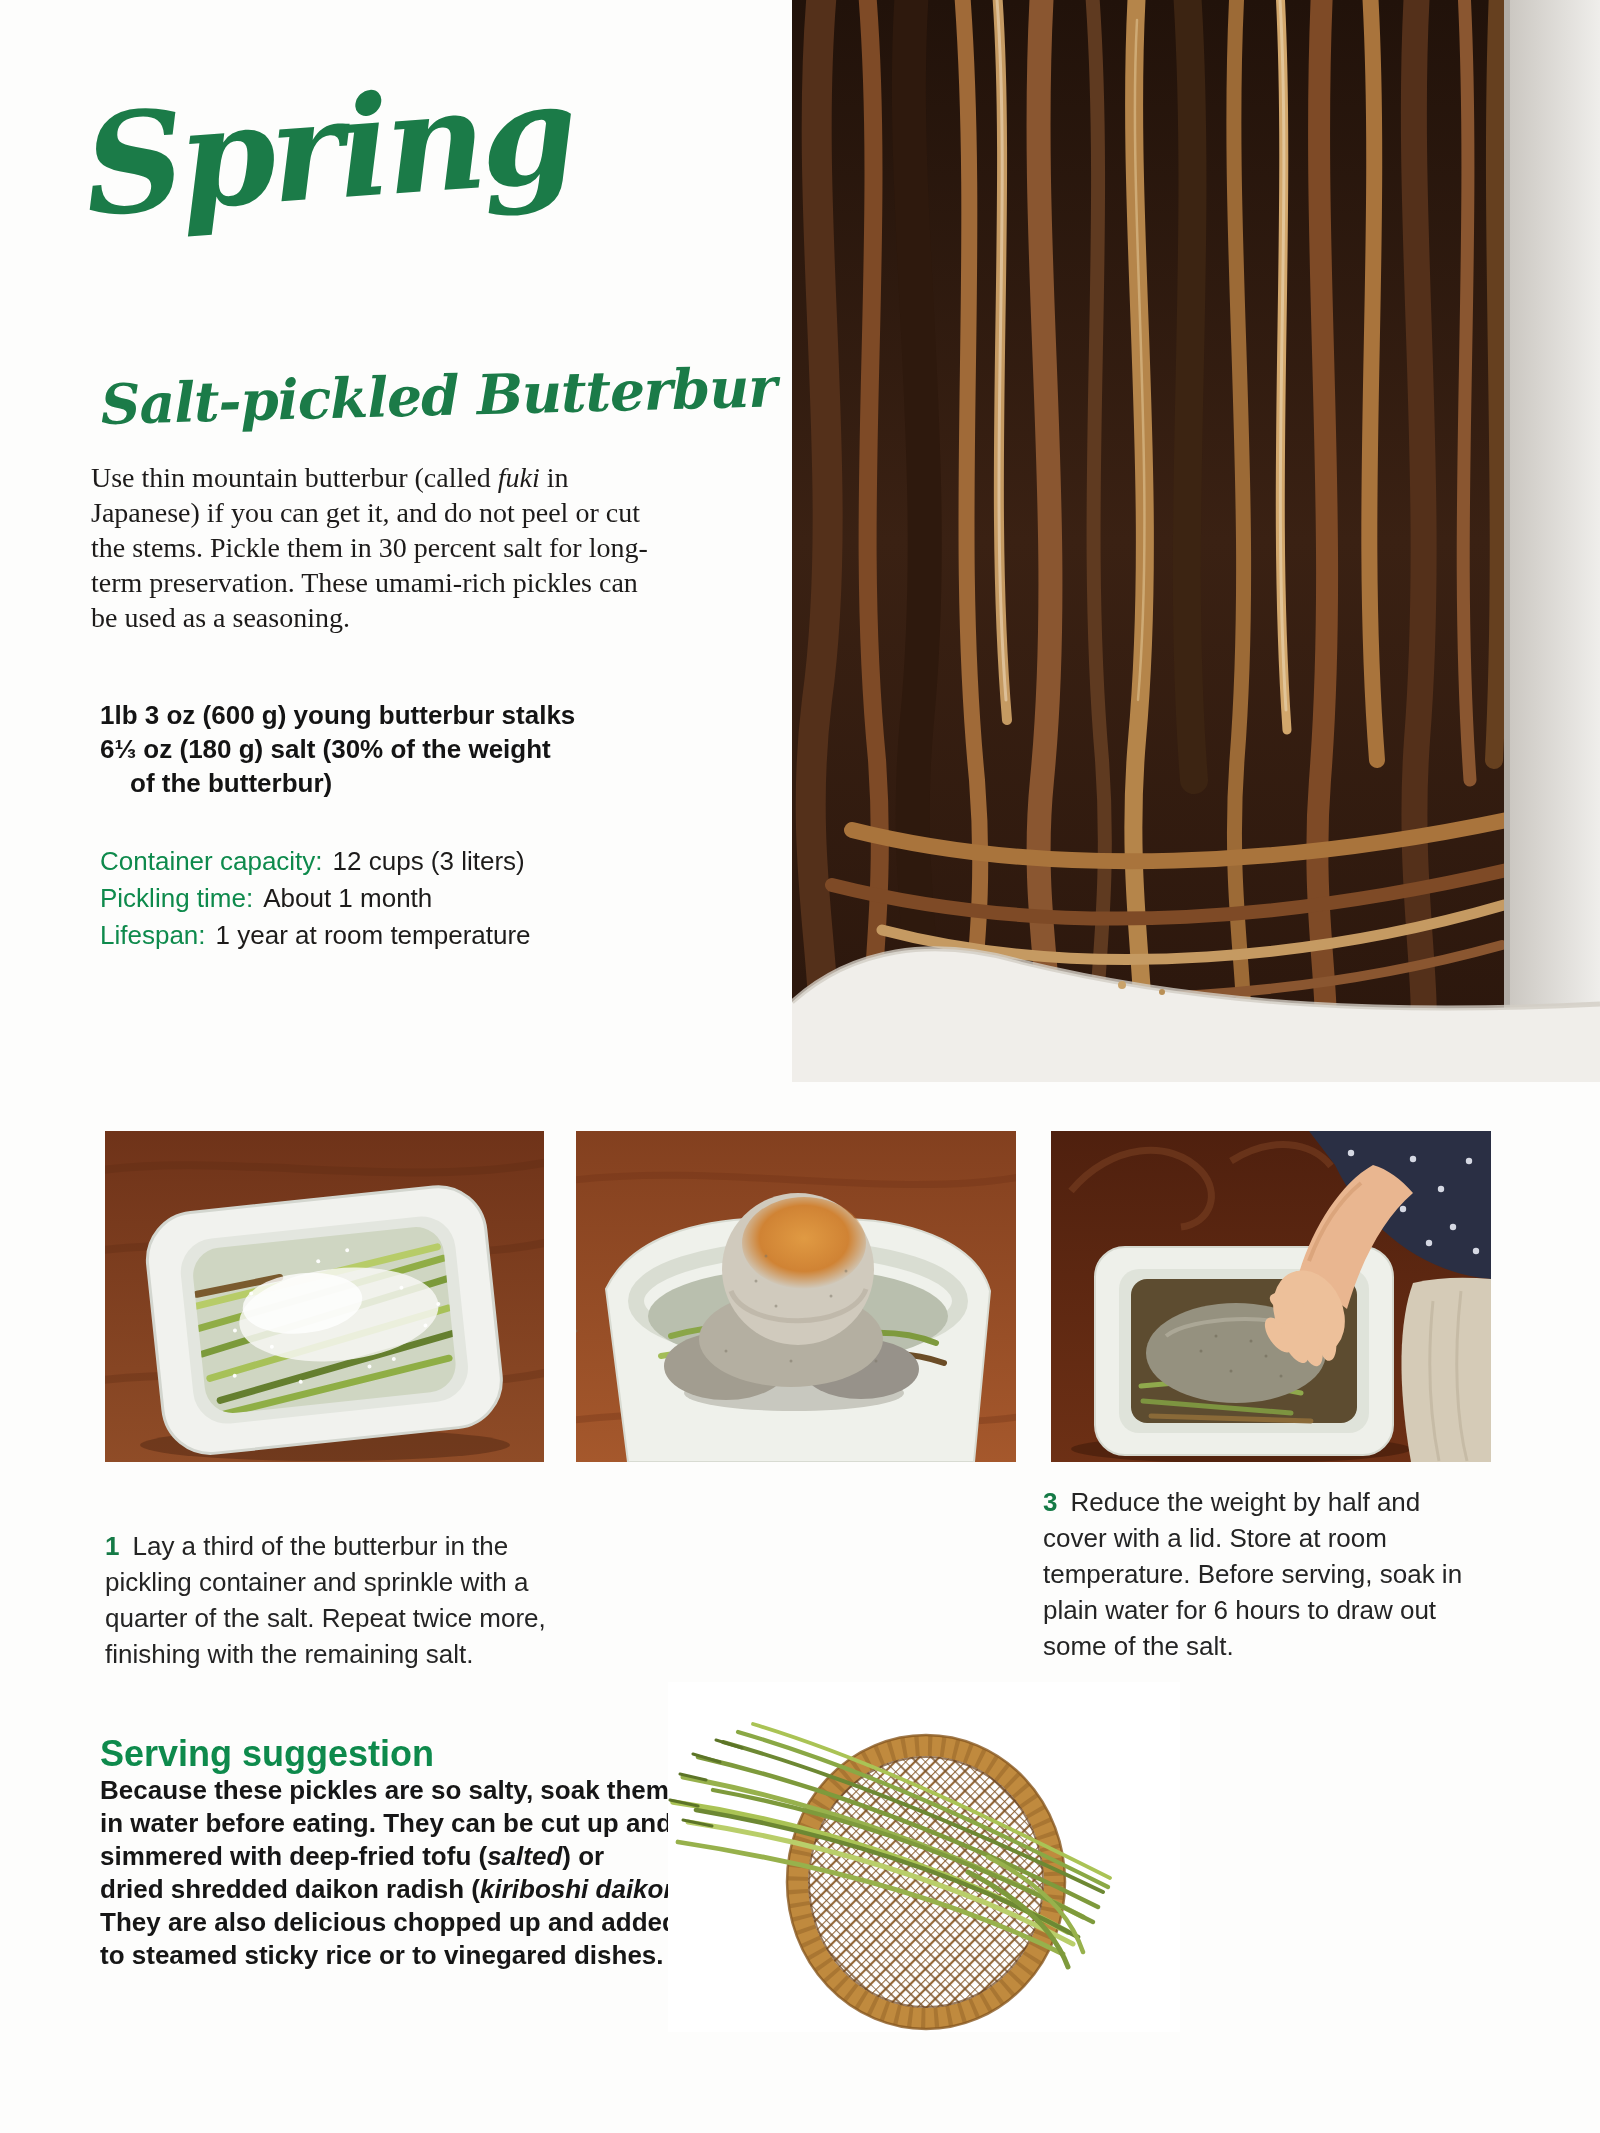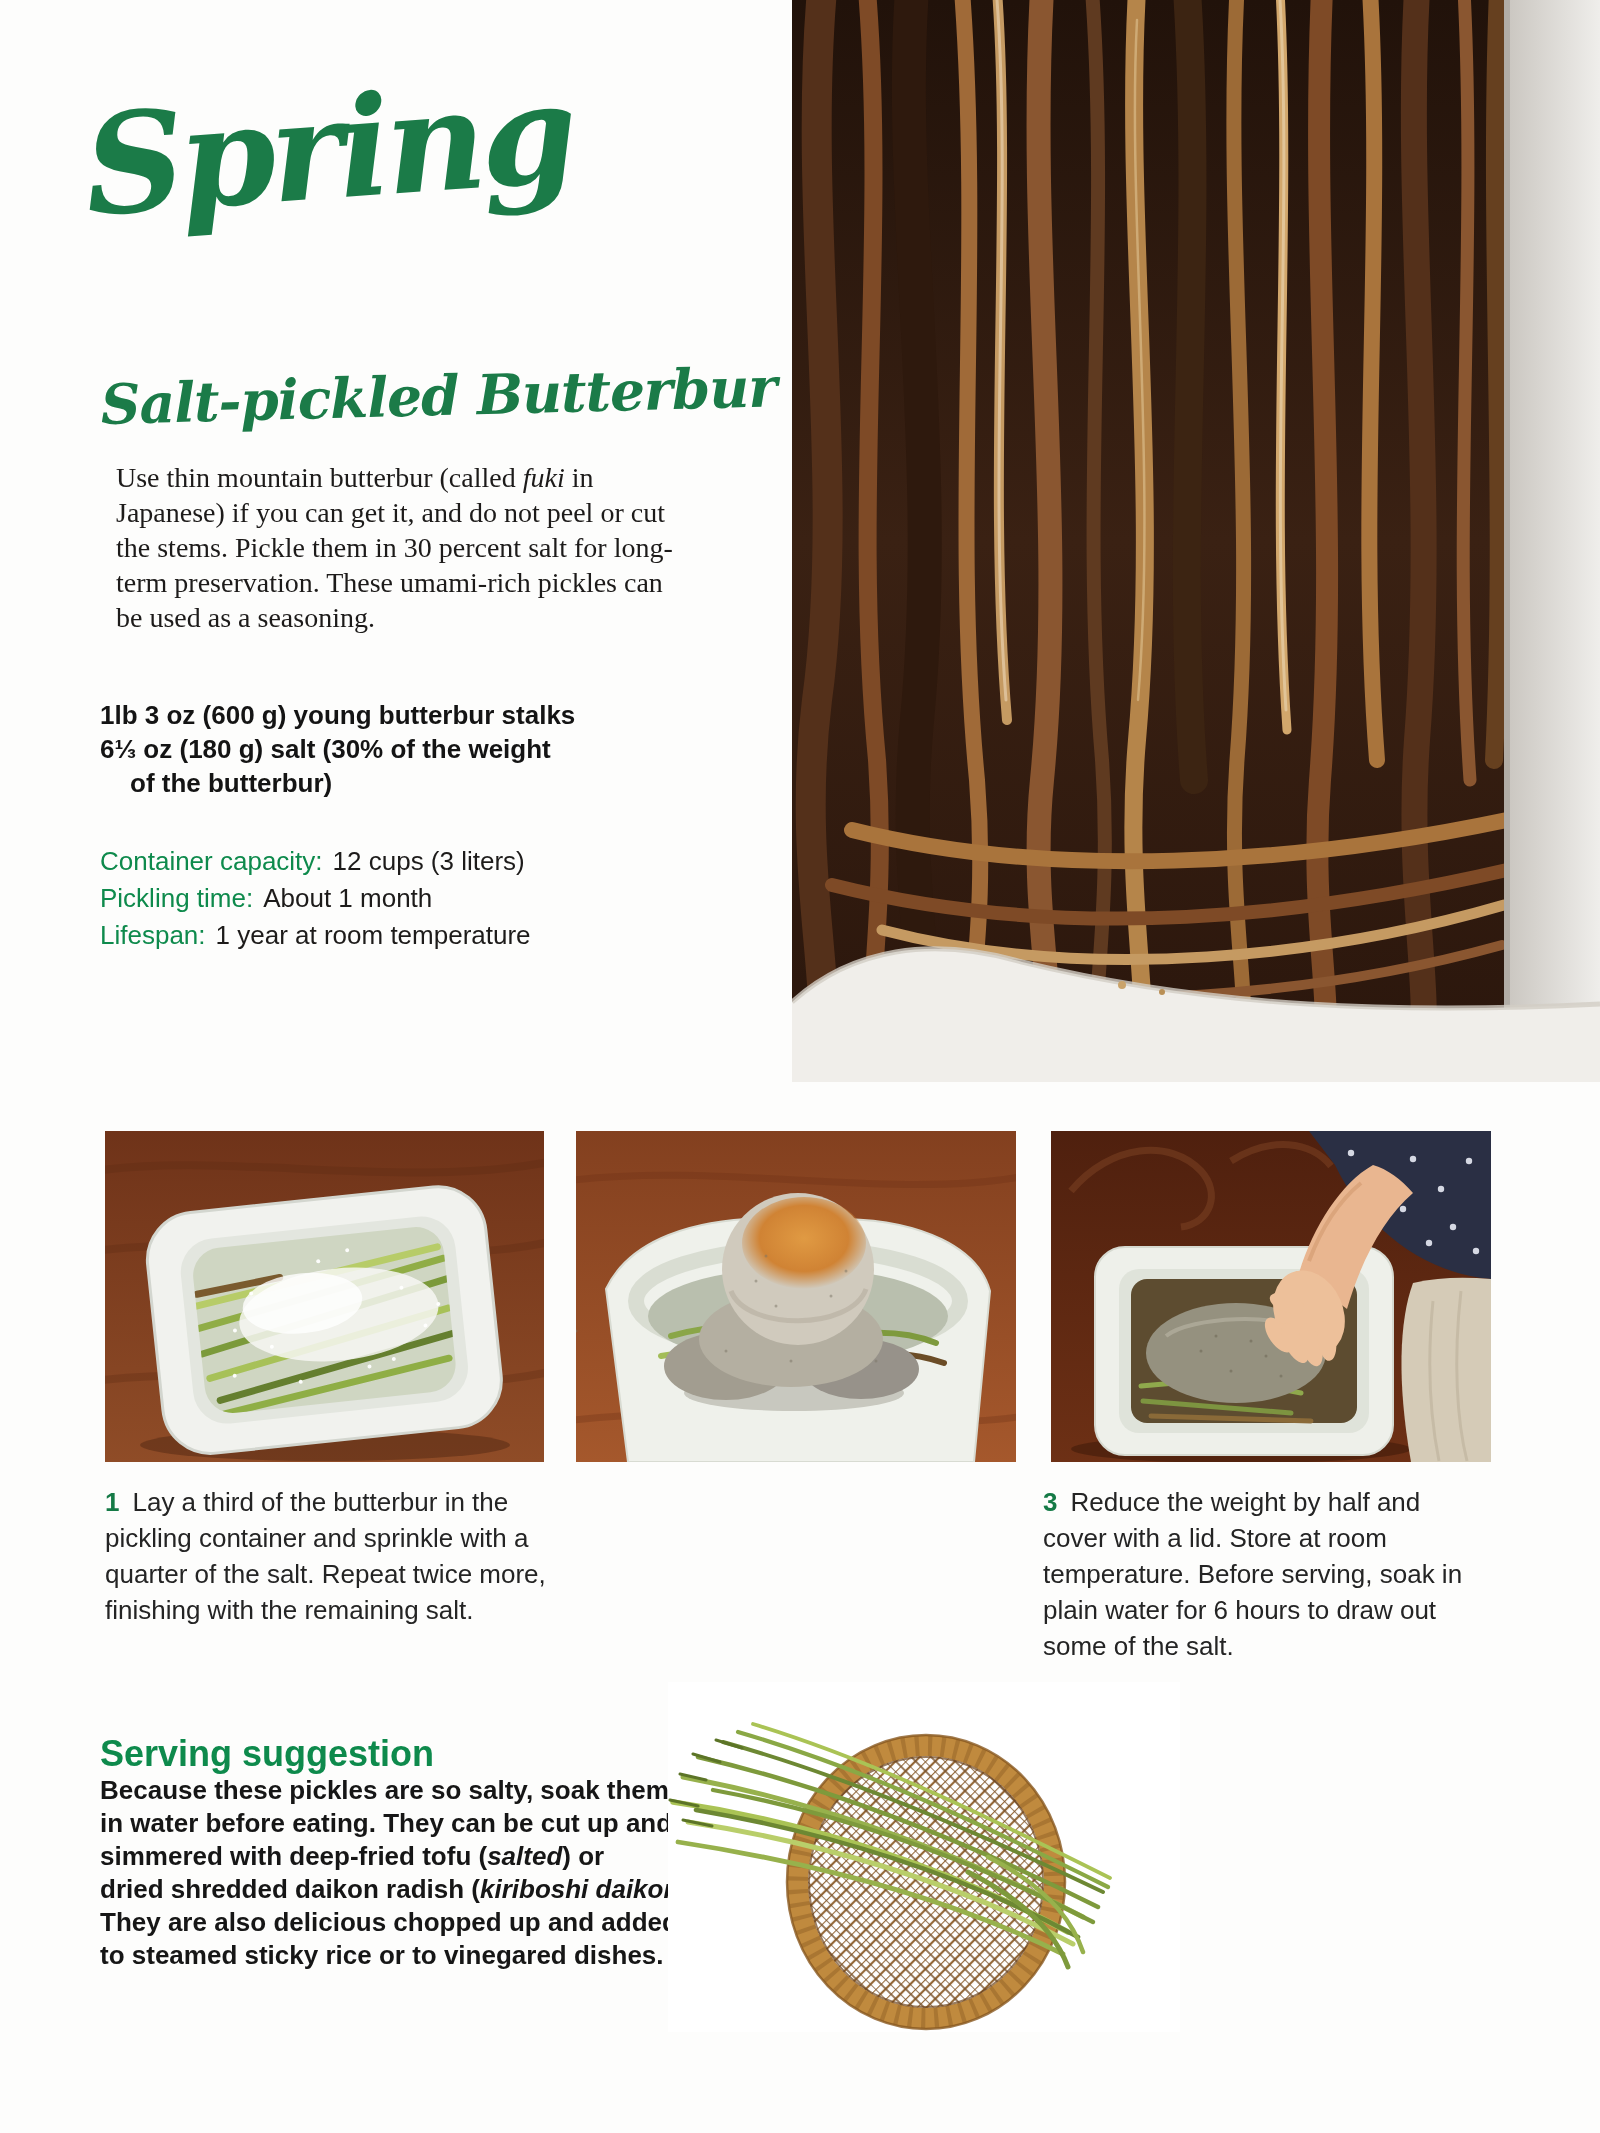--- a/index.html
+++ b/index.html
@@ -9,21 +9,21 @@
 
   
   .season-script{left:80px;top:98px;font-family:"DejaVu Serif","Liberation Serif",serif;
       font-style:italic;font-weight:bold;font-size:138px;line-height:1;color:#1b7b48;
       letter-spacing:-5px;transform:rotate(-4deg);transform-origin:left top;}
   .recipe-title{left:100px;top:372px;font-family:"DejaVu Serif","Liberation Serif",serif;
       font-style:italic;font-weight:bold;font-size:55px;color:#1b7b48;letter-spacing:-1px;
       transform:rotate(-1.5deg);transform-origin:left top;}
 
   
-  .intro{left:116px;top:460px;font-family:"Liberation Serif","DejaVu Serif",serif;
+  .intro{left:91px;top:460px;font-family:"Liberation Serif","DejaVu Serif",serif;
       font-size:28px;line-height:35px;color:#1d1b1a;}
 
   
   .ingredients{left:100px;top:698px;font-weight:bold;font-size:26px;line-height:34px;color:#141414;}
   .ing-indent{padding-left:30px;}
 
   
   .info{left:100px;top:843px;font-weight:normal;font-size:26px;line-height:37px;}
   .info-label{color:#0e8a4c;margin-right:10px;}
 
@@ -31,21 +31,21 @@
   .photo{overflow:hidden;background:#2a170c;}
   .photo svg{display:block;}
   .main-photo{left:792px;top:0;width:808px;height:1082px;}
   .step1{left:105px;top:1131px;width:439px;height:331px;}
   .step2{left:576px;top:1131px;width:440px;height:331px;}
   .step3{left:1051px;top:1131px;width:440px;height:331px;}
   .basket-photo{left:668px;top:1682px;width:512px;height:350px;background:#fff;}
 
   
   .caption{top:1484px;width:460px;font-size:26px;line-height:36px;color:#242424;}
-  .cap1{left:105px;} .cap2{left:572px;} .cap3{left:1043px;}
+  .cap1{left:105px;margin-top:44px;} .cap2{left:572px;} .cap3{left:1043px;}
   .cap-num{color:#157a46;font-weight:bold;margin-right:13px;}
 
   
   .serving{left:100px;top:1736px;}
   .serving-head{color:#0e8a4c;font-weight:bold;font-size:36px;line-height:36px;margin-bottom:2px;}
   .serving-body{font-weight:bold;font-size:26px;line-height:33px;color:#161616;}
 
   
   .footer{left:105px;top:2090px;font-size:25px;color:#000000;margin-top:40px;}
   .footer .book-title{margin-left:32px;}

